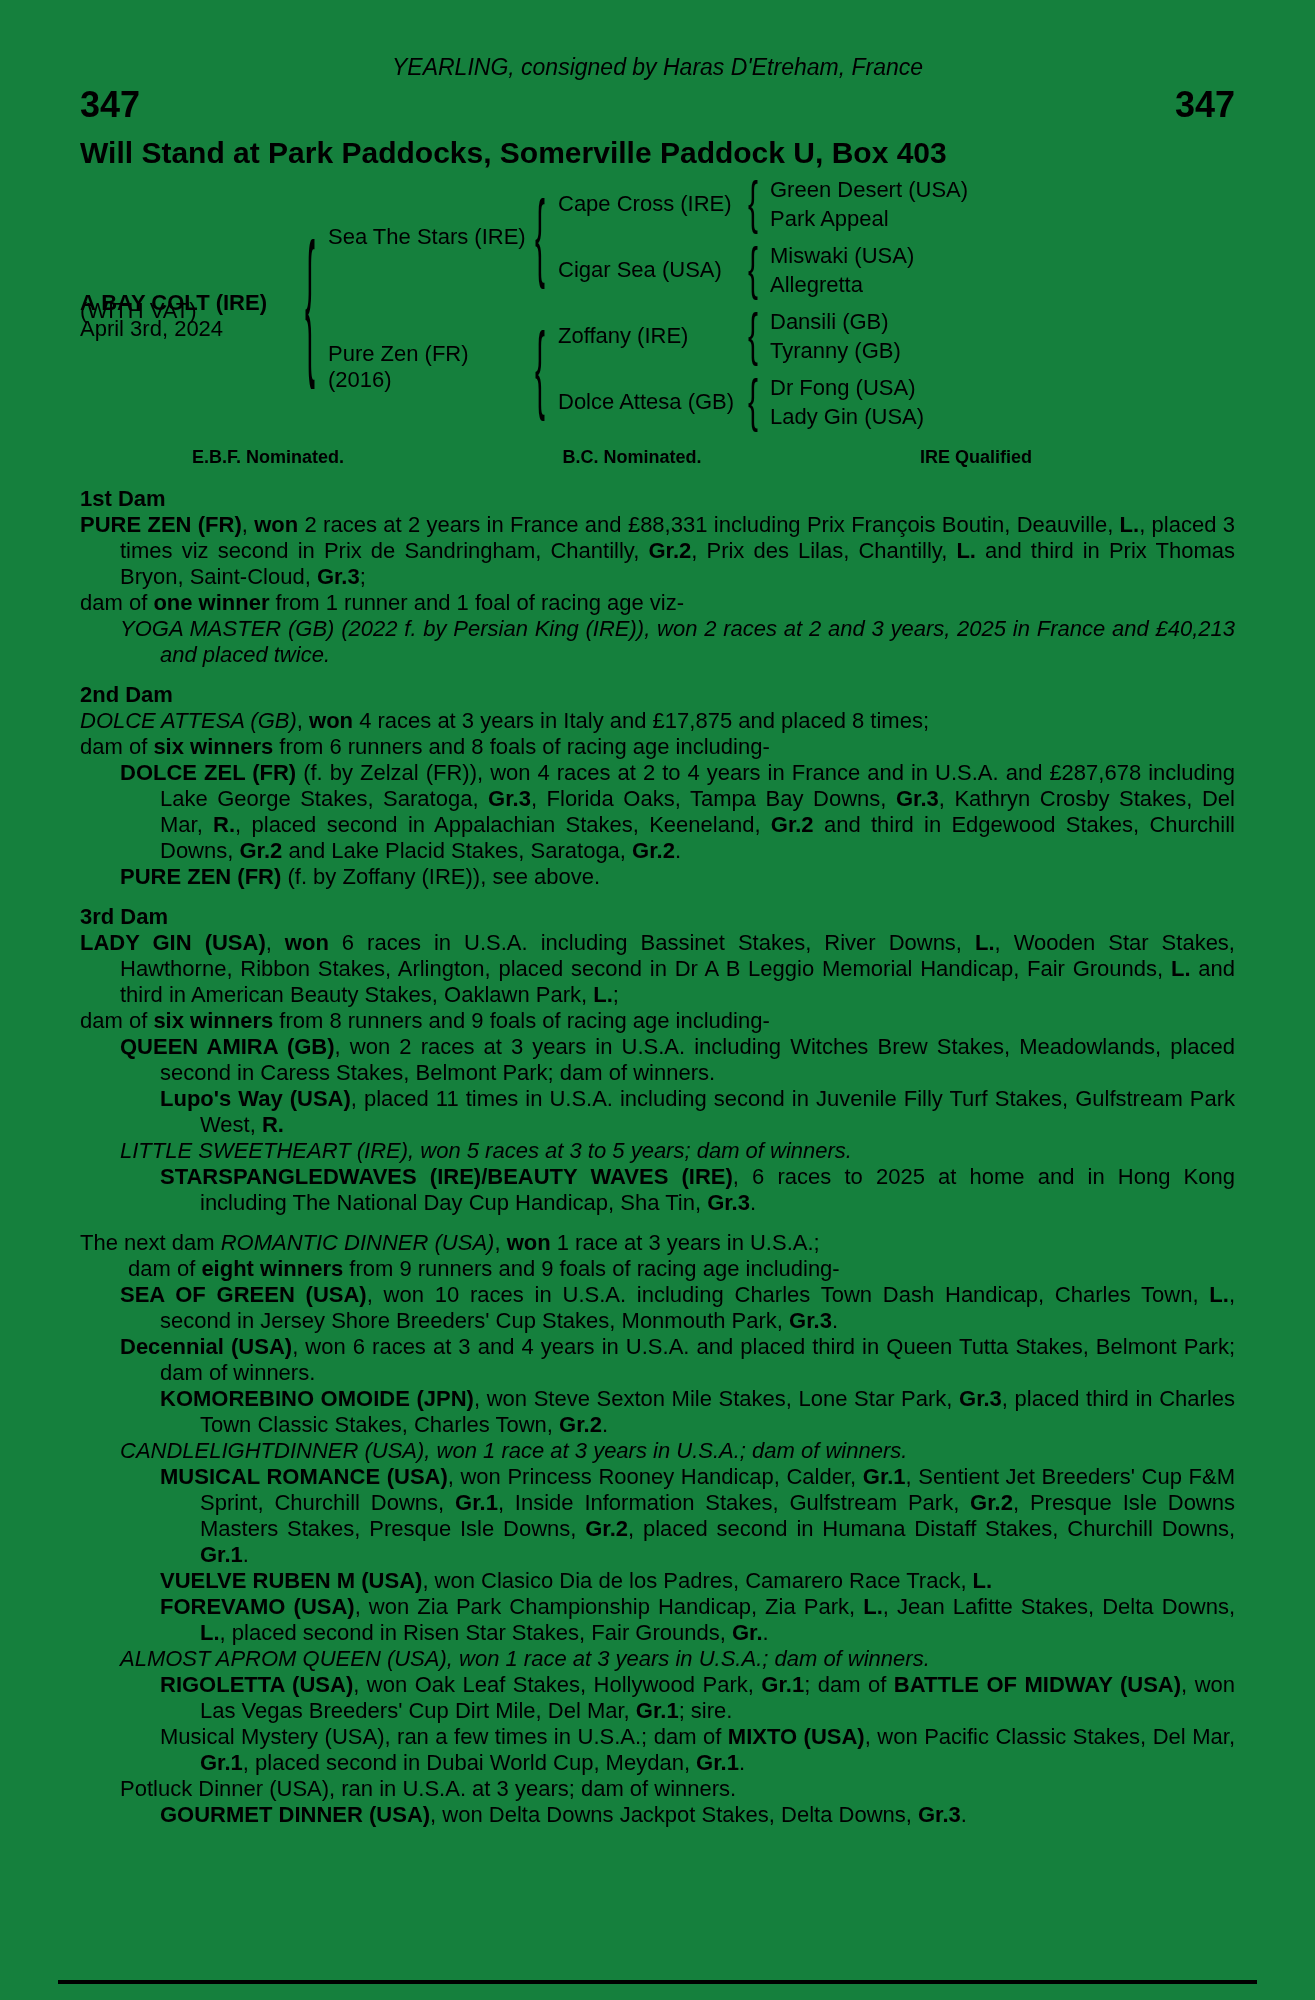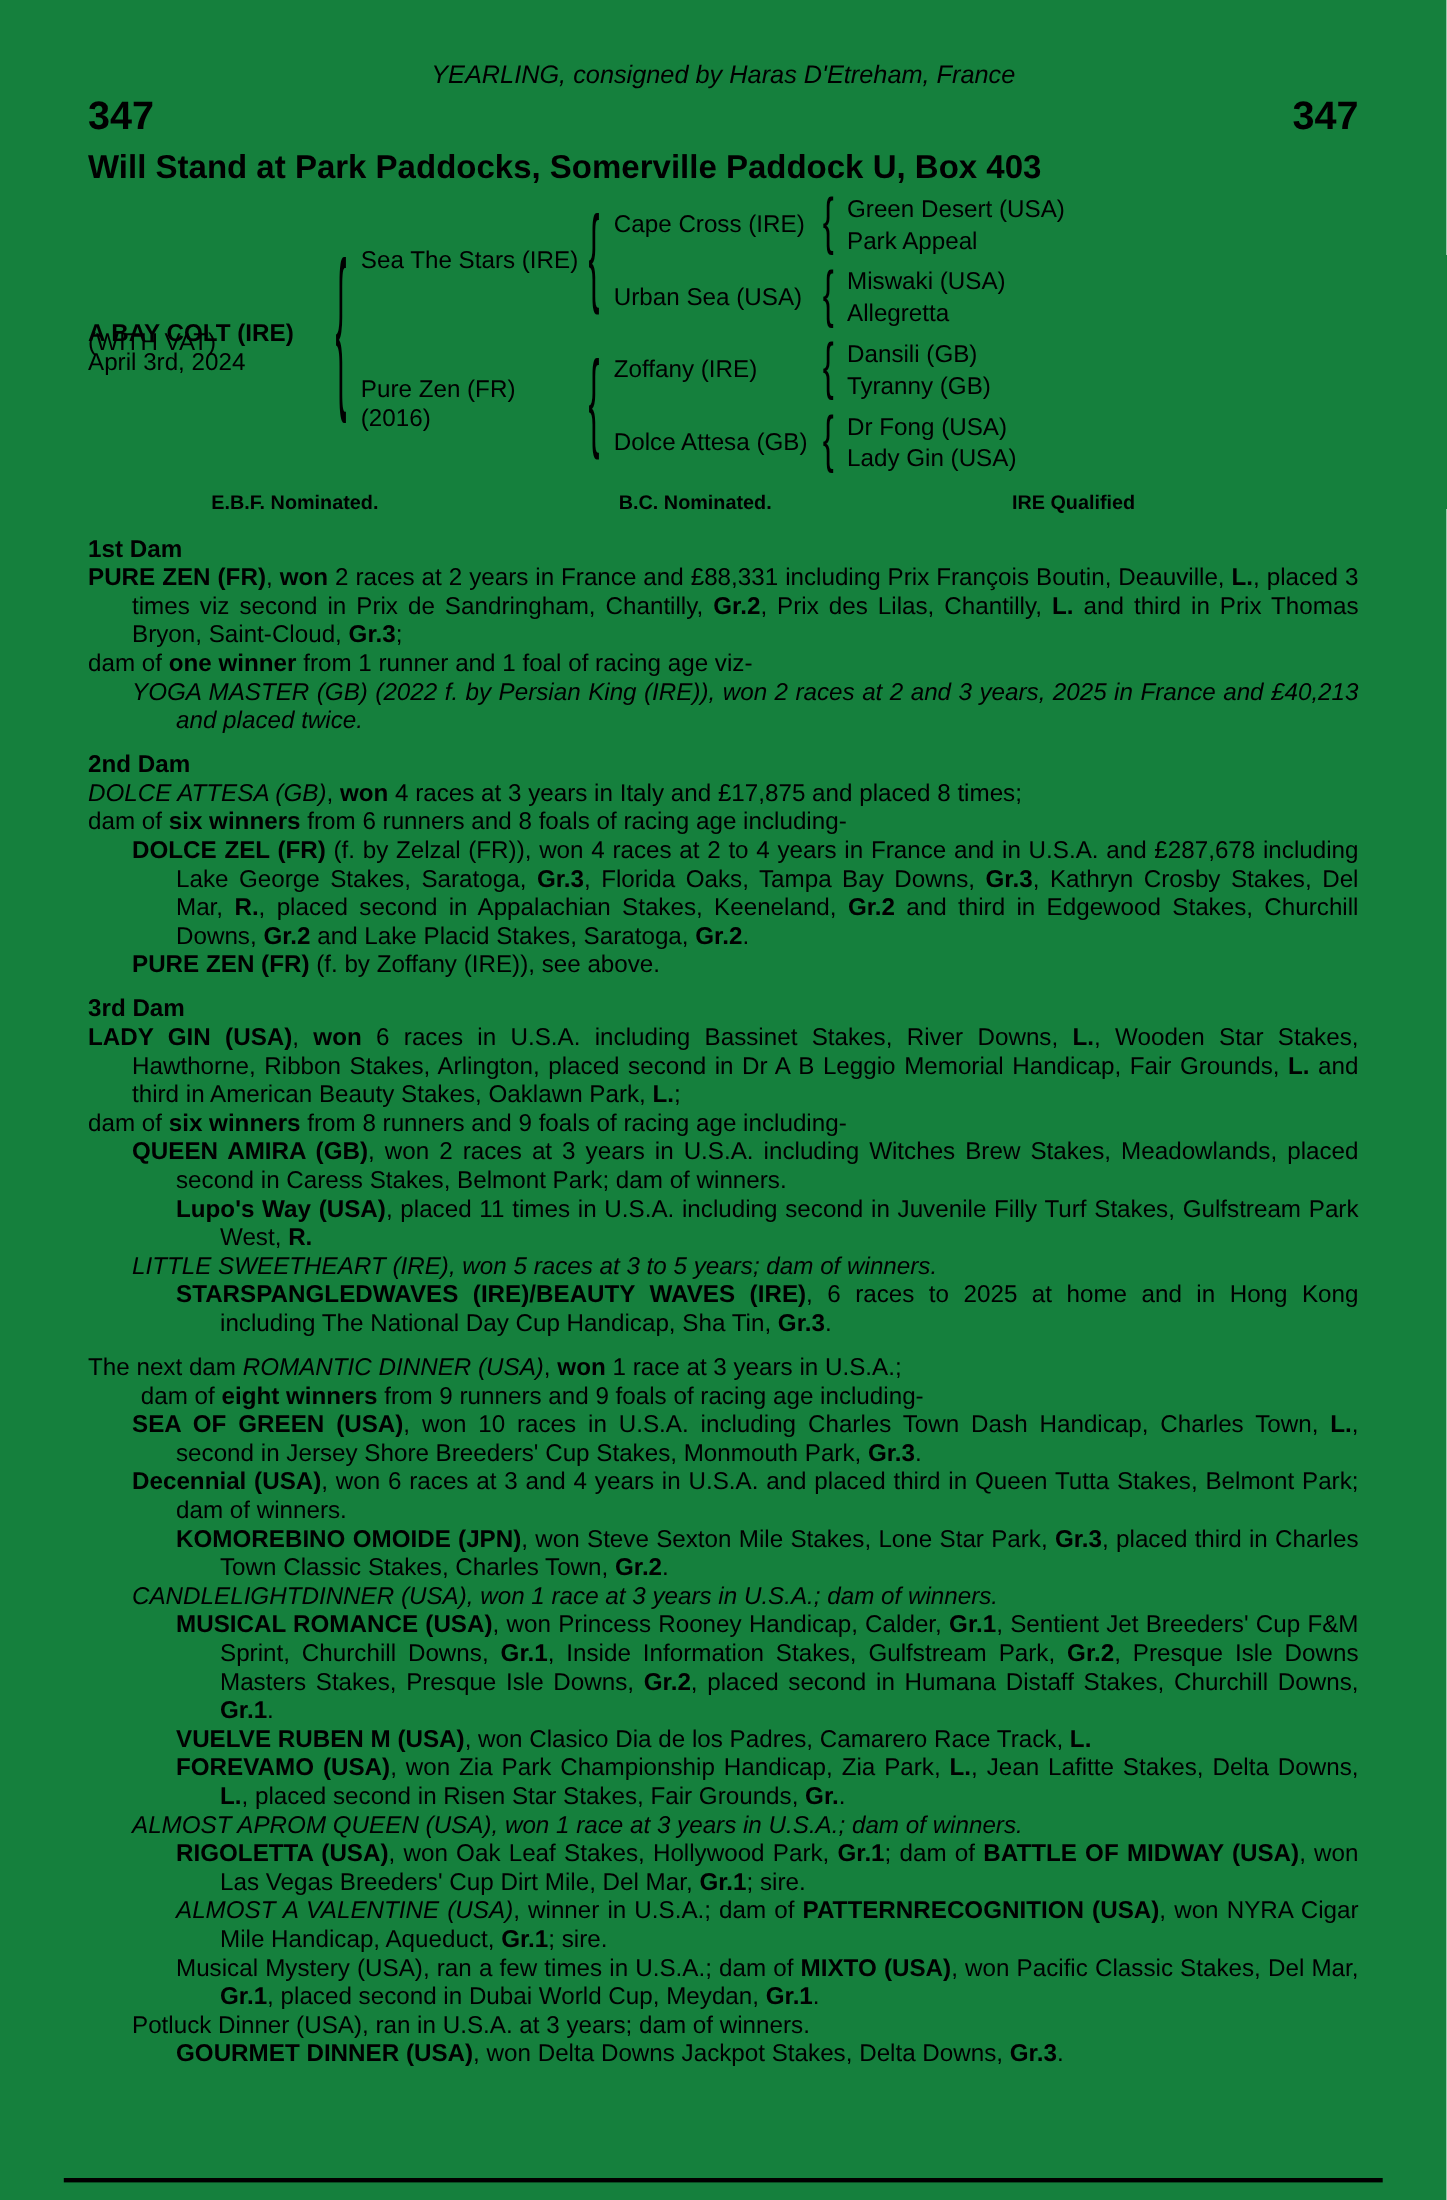--- a/index.html
+++ b/index.html
@@ -46,21 +46,21 @@
     <span class="brace" style="left:668px;top:10px;transform:scaleY(1.9);">{</span>
     <span class="brace" style="left:668px;top:76px;transform:scaleY(1.9);">{</span>
     <span class="brace" style="left:668px;top:142px;transform:scaleY(1.9);">{</span>
     <span class="brace" style="left:668px;top:208px;transform:scaleY(1.9);">{</span>
 
     <span class="p-item" style="left:248px;top:47px;">Sea The Stars (IRE)</span>
     <span class="p-item" style="left:248px;top:164px;">Pure Zen (FR)</span>
     <span class="p-item" style="left:248px;top:190px;">(2016)</span>
 
     <span class="p-item" style="left:478px;top:14px;">Cape Cross (IRE)</span>
-    <span class="p-item" style="left:478px;top:80px;">Urban Sea (USA)</span>
+    <span class="p-item" style="left:478px;top:80px;">Cigar Sea (USA)</span>
     <span class="p-item" style="left:478px;top:146px;">Zoffany (IRE)</span>
     <span class="p-item" style="left:478px;top:212px;">Dolce Attesa (GB)</span>
 
     <span class="p-item" style="left:690px;top:0px;">Green Desert (USA)</span>
     <span class="p-item" style="left:690px;top:29px;">Park Appeal</span>
     <span class="p-item" style="left:690px;top:66px;">Miswaki (USA)</span>
     <span class="p-item" style="left:690px;top:95px;">Allegretta</span>
     <span class="p-item" style="left:690px;top:132px;">Dansili (GB)</span>
     <span class="p-item" style="left:690px;top:161px;">Tyranny (GB)</span>
     <span class="p-item" style="left:690px;top:198px;">Dr Fong (USA)</span>
@@ -95,20 +95,19 @@
       <div class="para" style="padding-left: 0px; text-indent: 0px; margin-left: 48px;"><span>dam of </span><span class="b">eight winners</span><span> from 9 runners and 9 foals of racing age including-</span></div>
       <div class="para" style="padding-left: 80px; text-indent: -40px;"><span class="b">SEA OF GREEN (USA)</span><span>, won 10 races in U.S.A. including Charles Town Dash Handicap, Charles Town, </span><span class="b">L.</span><span>, second in Jersey Shore Breeders' Cup Stakes, Monmouth Park, </span><span class="b">Gr.3</span><span>.</span></div>
       <div class="para" style="padding-left: 80px; text-indent: -40px;"><span class="b">Decennial (USA)</span><span>, won 6 races at 3 and 4 years in U.S.A. and placed third in Queen Tutta Stakes, Belmont Park; dam of winners.</span></div>
       <div class="para" style="padding-left: 120px; text-indent: -40px;"><span class="b">KOMOREBINO OMOIDE (JPN)</span><span>, won Steve Sexton Mile Stakes, Lone Star Park, </span><span class="b">Gr.3</span><span>, placed third in Charles Town Classic Stakes, Charles Town, </span><span class="b">Gr.2</span><span>.</span></div>
       <div class="para" style="padding-left: 80px; text-indent: -40px;"><span class="i">CANDLELIGHTDINNER (USA), won 1 race at 3 years in U.S.A.; dam of winners.</span></div>
       <div class="para" style="padding-left: 120px; text-indent: -40px;"><span class="b">MUSICAL ROMANCE (USA)</span><span>, won Princess Rooney Handicap, Calder, </span><span class="b">Gr.1</span><span>, Sentient Jet Breeders' Cup F&amp;M Sprint, Churchill Downs, </span><span class="b">Gr.1</span><span>, Inside Information Stakes, Gulfstream Park, </span><span class="b">Gr.2</span><span>, Presque Isle Downs Masters Stakes, Presque Isle Downs, </span><span class="b">Gr.2</span><span>, placed second in Humana Distaff Stakes, Churchill Downs, </span><span class="b">Gr.1</span><span>.</span></div>
       <div class="para" style="padding-left: 120px; text-indent: -40px;"><span class="b">VUELVE RUBEN M (USA)</span><span>, won Clasico Dia de los Padres, Camarero Race Track, </span><span class="b">L.</span></div>
       <div class="para" style="padding-left: 120px; text-indent: -40px;"><span class="b">FOREVAMO (USA)</span><span>, won Zia Park Championship Handicap, Zia Park, </span><span class="b">L.</span><span>, Jean Lafitte Stakes, Delta Downs, </span><span class="b">L.</span><span>, placed second in Risen Star Stakes, Fair Grounds, </span><span class="b">Gr.</span><span>.</span></div>
       <div class="para" style="padding-left: 80px; text-indent: -40px;"><span class="i">ALMOST APROM QUEEN (USA), won 1 race at 3 years in U.S.A.; dam of winners.</span></div>
       <div class="para" style="padding-left: 120px; text-indent: -40px;"><span class="b">RIGOLETTA (USA)</span><span>, won Oak Leaf Stakes, Hollywood Park, </span><span class="b">Gr.1</span><span>; dam of </span><span class="b">BATTLE OF MIDWAY (USA)</span><span>, won Las Vegas Breeders' Cup Dirt Mile, Del Mar, </span><span class="b">Gr.1</span><span>; sire.</span></div>
-      <div class="para" style="padding-left: 120px; text-indent: -40px;"><span class="i">ALMOST A VALENTINE (USA)</span><span>, winner in U.S.A.; dam of </span><span class="b">PATTERNRECOGNITION (USA)</span><span>, won NYRA Cigar Mile Handicap, Aqueduct, </span><span class="b">Gr.1</span><span>; sire.</span></div>
       <div class="para" style="padding-left: 120px; text-indent: -40px;"><span>Musical Mystery (USA), ran a few times in U.S.A.; dam of </span><span class="b">MIXTO (USA)</span><span>, won Pacific Classic Stakes, Del Mar, </span><span class="b">Gr.1</span><span>, placed second in Dubai World Cup, Meydan, </span><span class="b">Gr.1</span><span>.</span></div>
       <div class="para" style="padding-left: 80px; text-indent: -40px;"><span>Potluck Dinner (USA), ran in U.S.A. at 3 years; dam of winners.</span></div>
       <div class="para" style="padding-left: 120px; text-indent: -40px;"><span class="b">GOURMET DINNER (USA)</span><span>, won Delta Downs Jackpot Stakes, Delta Downs, </span><span class="b">Gr.3</span><span>.</span></div>
     </div>
 
   <div class="bottom-rule"></div>
 </div>
 
 </body></html>

